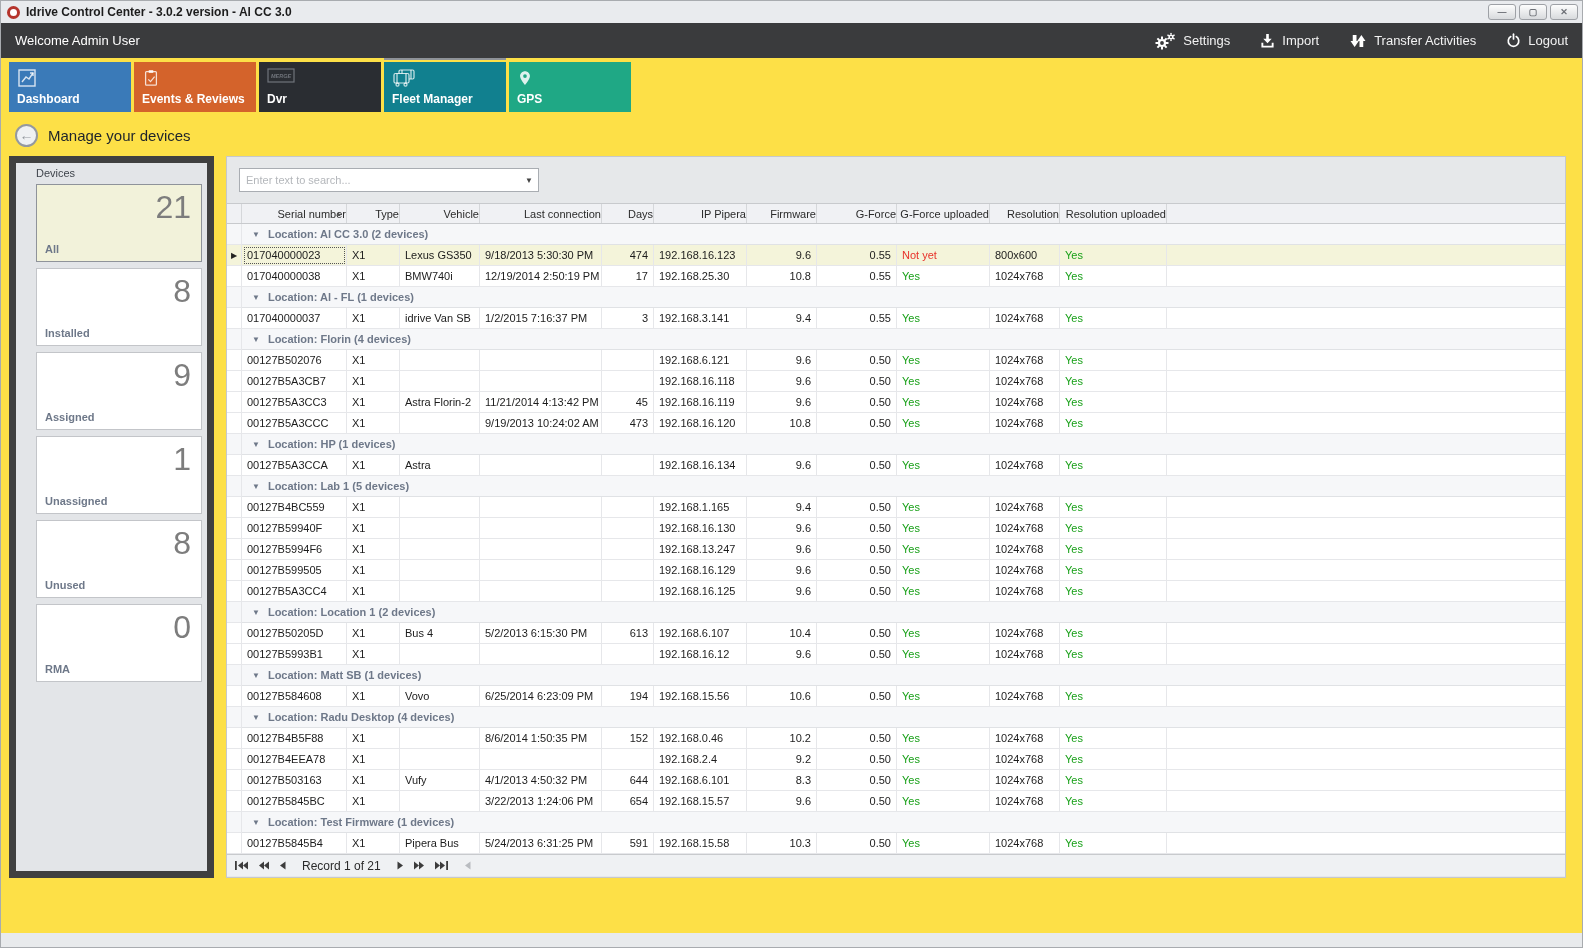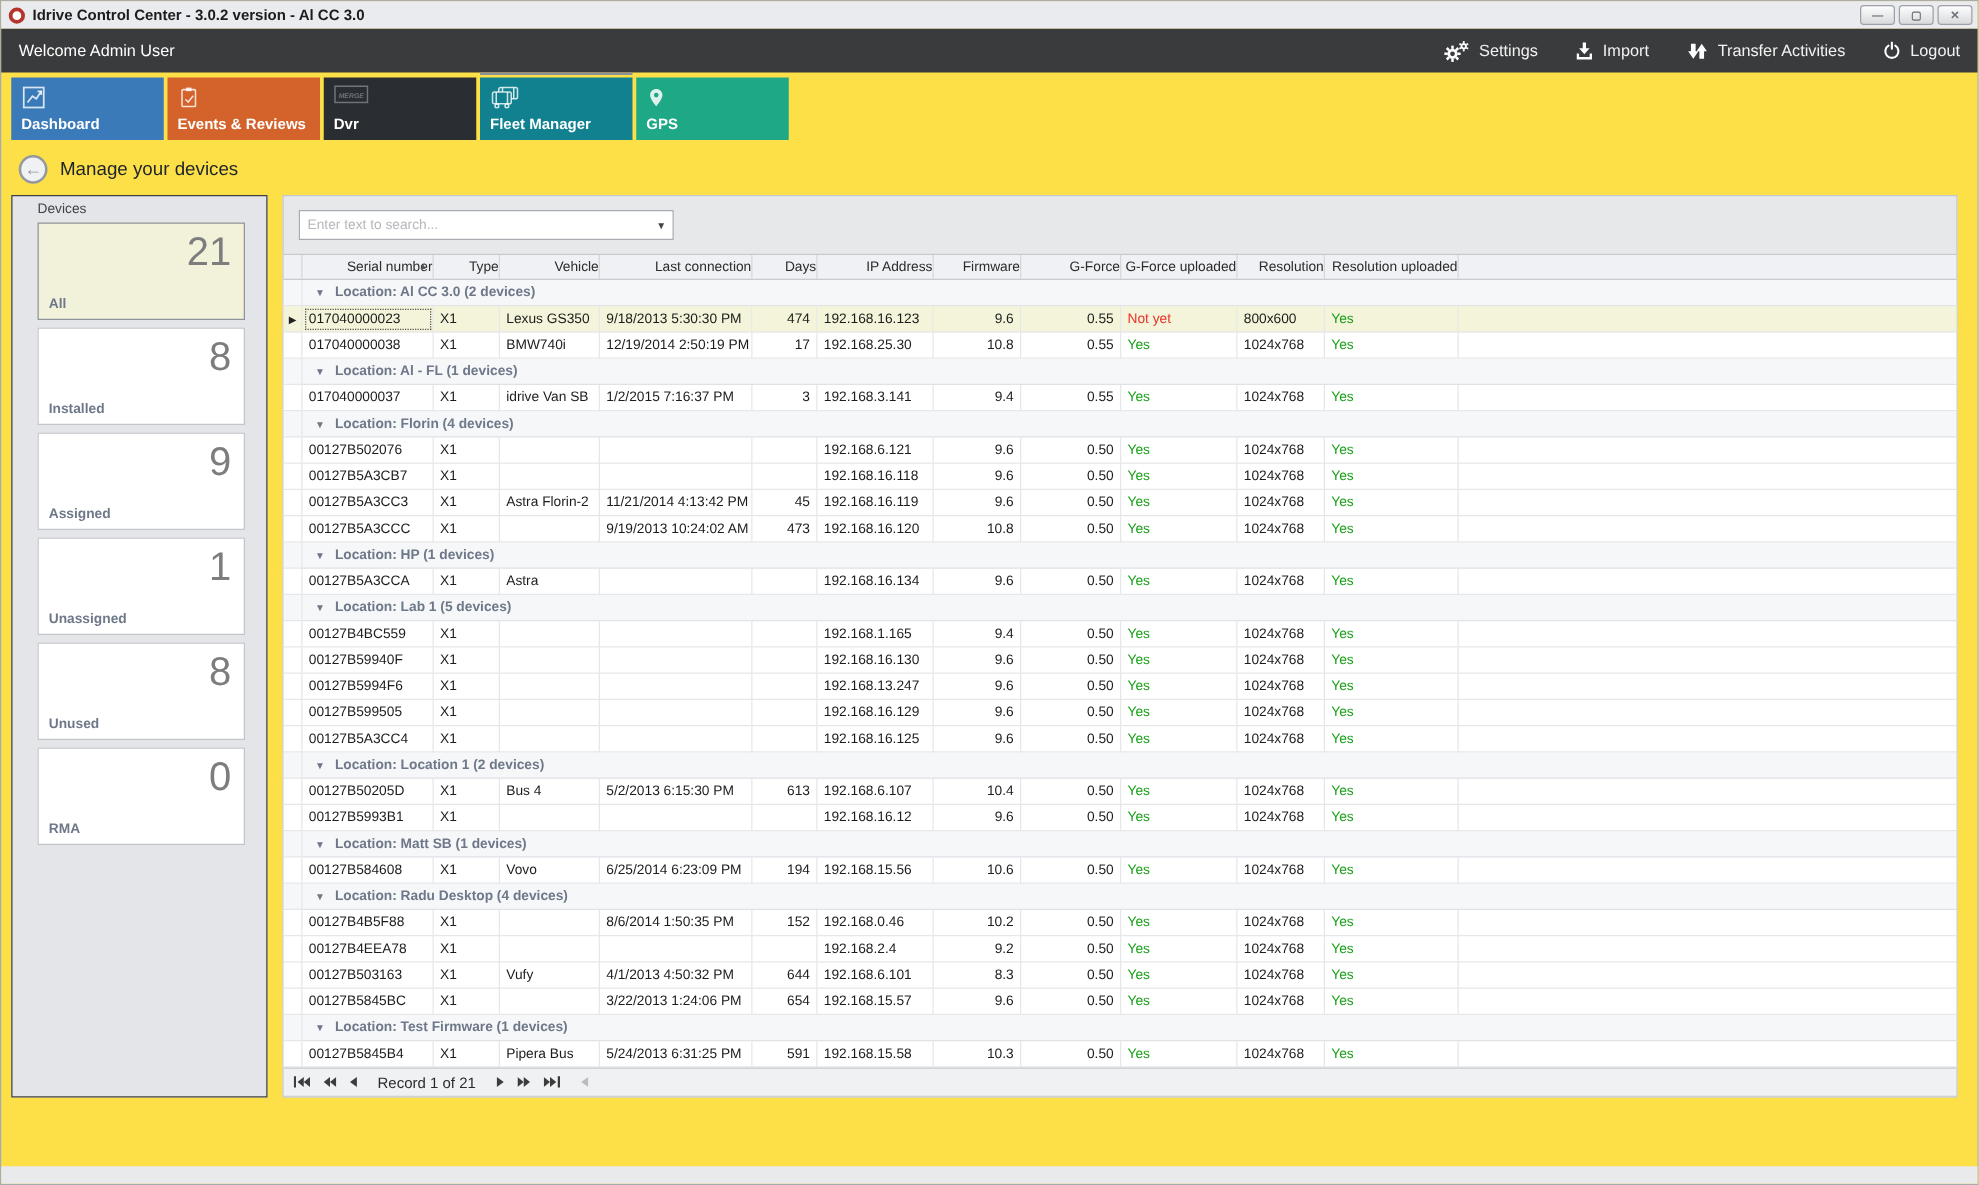--- a/index.html
+++ b/index.html
@@ -29,21 +29,21 @@
   .tab.selected::before { content:""; position:absolute; top:-4px; left:0; right:0; height:2px; background:#8e9298; }
 
   
   .pagehead { height:38px; display:flex; align-items:center; padding-left:14px; gap:10px; flex:0 0 auto; }
   .backbtn { width:23px; height:23px; border:2px solid #9499a0; border-radius:50%; color:#9499a0; font-size:14px;
              display:flex; align-items:center; justify-content:center; background:#eff1f3; }
   .pagetitle { font-size:15px; color:#1d232b; }
 
   
   .content { flex:1 1 auto; display:flex; padding:2px 16px 0 8px; gap:12px; min-height:0; }
-  .sidebar { width:205px; height:722px; background:#e3e5e8; border:1px solid #404040; padding:4px 16px 18px 20px; flex:0 0 auto; }
+  .sidebar { width:205px; height:722px; background:#e3e5e8; border:7px solid #404040; padding:4px 16px 18px 20px; flex:0 0 auto; }
   .sidebar-title { font-size:11px; color:#3f444b; margin-bottom:5px; }
   .card { width:166px; height:78px; background:#fff; border:1px solid #c3c5c9; margin-bottom:6px; position:relative; cursor:default; }
   .card.selected { background:#f2f2da; border:1px solid #8f939a; }
   .card .count { position:absolute; top:4px; right:10px; font-size:32px; color:#7d7d7d; }
   .card .clabel { position:absolute; left:8px; bottom:6px; font-size:11px; font-weight:bold; color:#6e7889; }
 
   .main { flex:1 1 auto; height:722px; background:#e6e8ea; border:1px solid #c6c8cb; display:flex; flex-direction:column; min-width:0; }
   .toolbar { height:46px; padding:11px 0 0 12px; flex:0 0 auto; }
   .searchbox { width:300px; height:24px; background:#fff; border:1px solid #a9adb2; display:flex; align-items:center; }
   .searchbox input { flex:1; border:0; outline:none; font-size:11px; color:#333; padding:0 6px; font-family:"Liberation Sans", sans-serif; }
@@ -265,21 +265,21 @@
           <div class="hcell">
             <span class="hlabel">Vehicle</span>
           </div>
           <div class="hcell">
             <span class="hlabel">Last connection</span>
           </div>
           <div class="hcell">
             <span class="hlabel">Days</span>
           </div>
           <div class="hcell">
-            <span class="hlabel">IP Address</span>
+            <span class="hlabel">IP Pipera</span>
           </div>
           <div class="hcell">
             <span class="hlabel">Firmware</span>
           </div>
           <div class="hcell">
             <span class="hlabel">G-Force</span>
           </div>
           <div class="hcell">
             <span class="hlabel">G-Force uploaded</span>
           </div>

